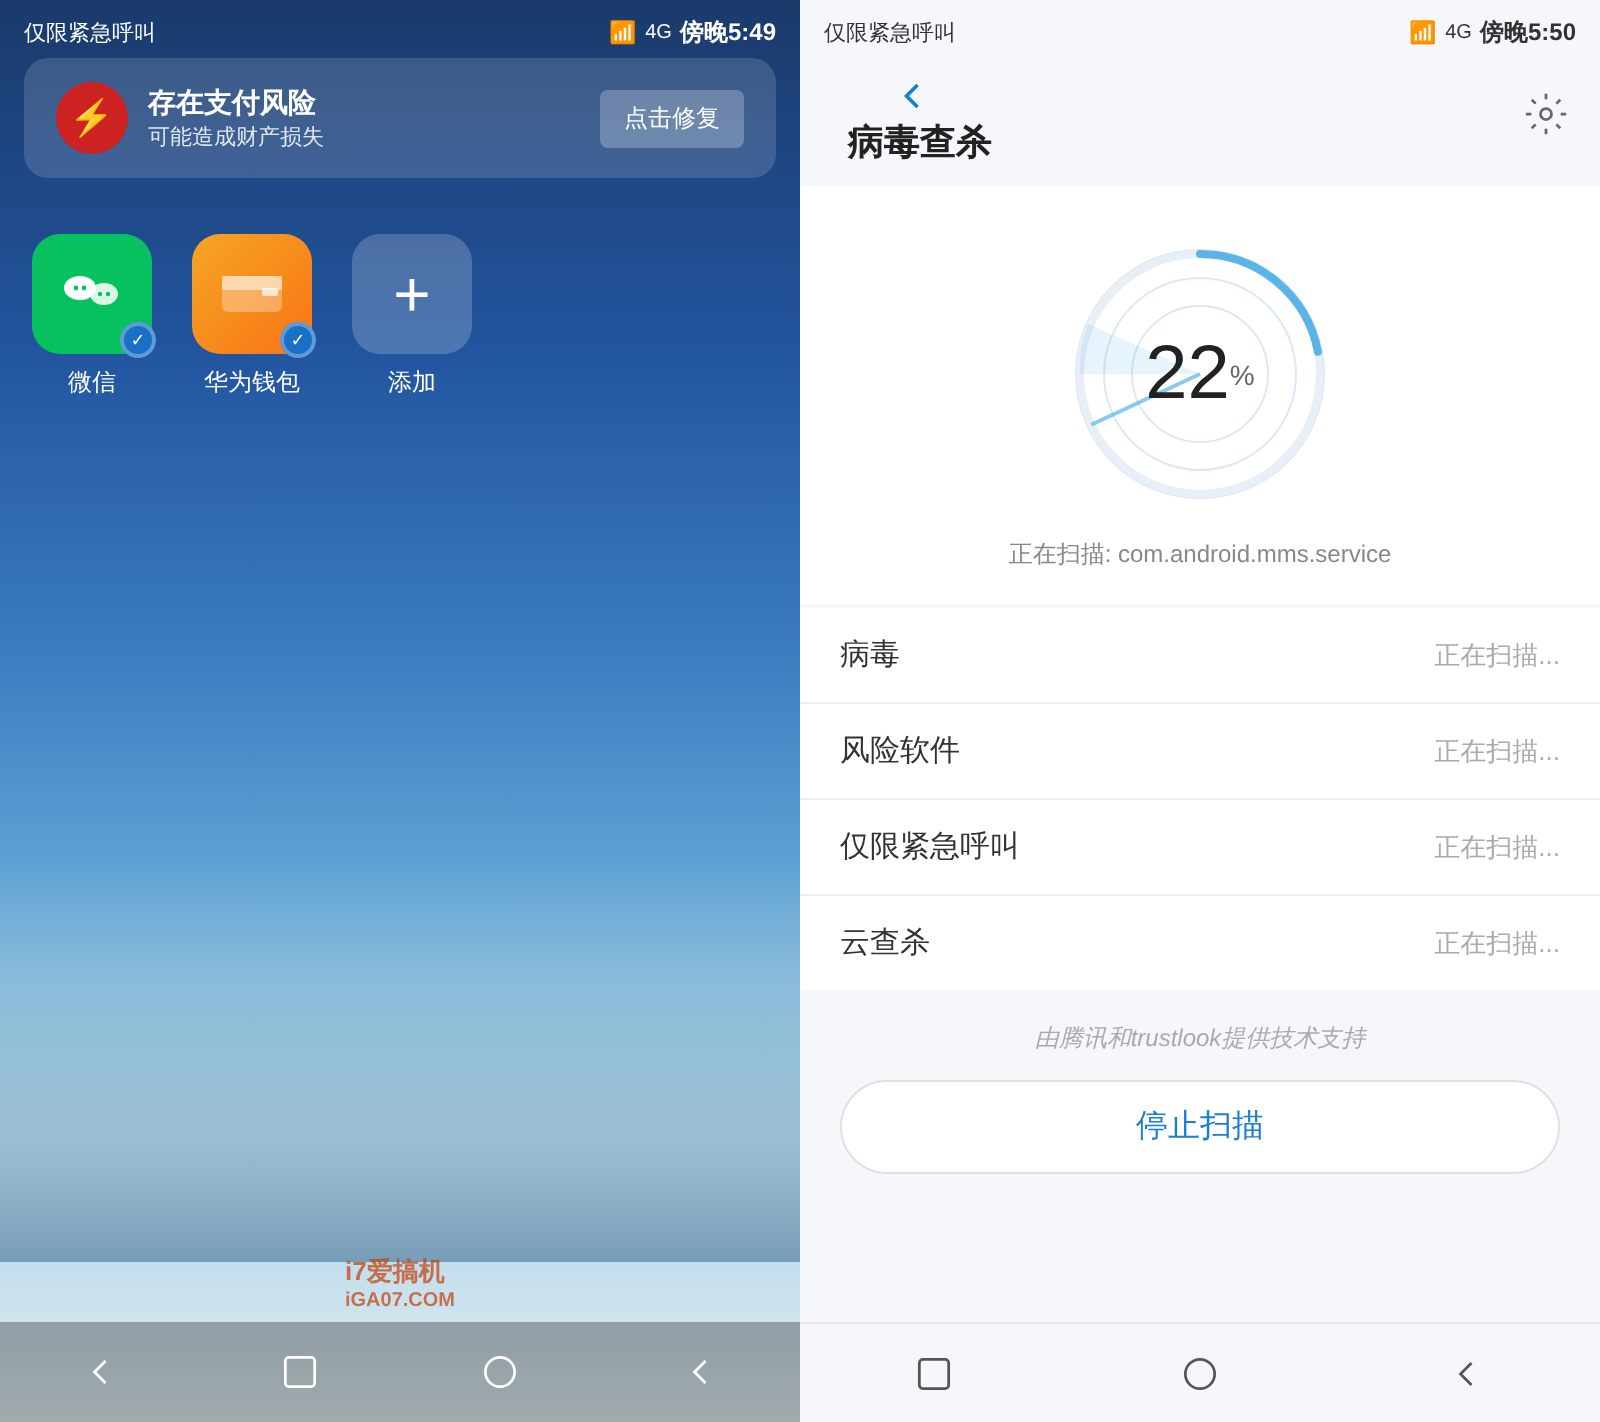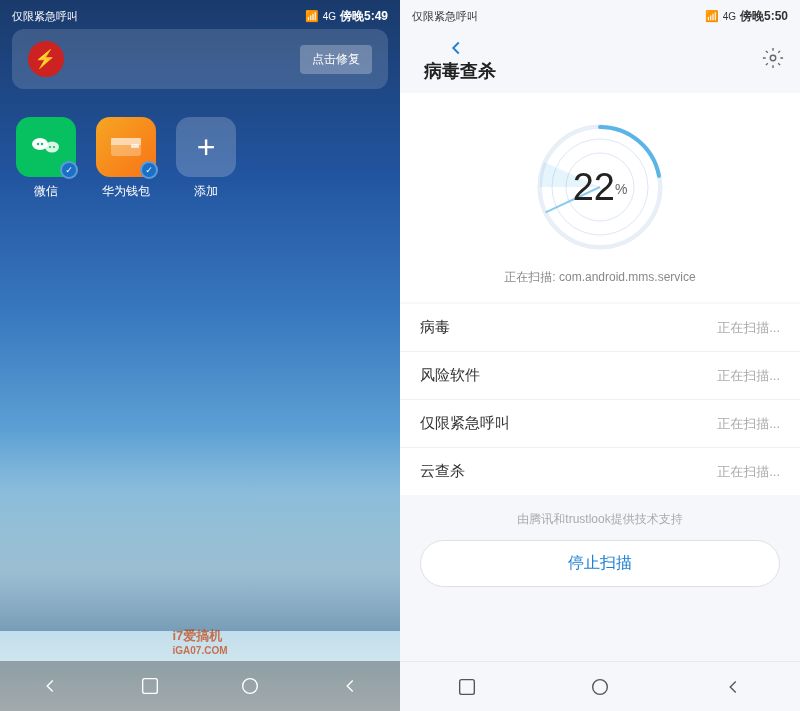--- a/index.html
+++ b/index.html
@@ -263,20 +263,21 @@
     }
     .scan-item:last-child { border-bottom: none; }
     .scan-item-label { font-size: 15px; color: #333; }
     .scan-item-status { font-size: 13px; color: #aaa; }
 
     .support-text {
       text-align: center;
       color: #aaa;
       font-size: 12px;
       padding: 16px 20px 12px;
+      font-style: italic;
     }
 
     .stop-btn-container {
       padding: 0 20px 20px;
     }
     .stop-btn {
       width: 100%;
       padding: 12px;
       background: white;
       border: 1px solid #e0e0e0;
@@ -319,20 +320,24 @@
       <span class="time">傍晚5:49</span>
     </div>
   </div>
 
 
   <div class="left-content">
 
     <div class="warning-card">
       <div class="warning-left">
         <div class="warning-icon">⚡</div>
+        <div class="warning-text">
+          <div class="main">存在支付风险</div>
+          <div class="sub">可能造成财产损失</div>
+        </div>
       </div>
       <button class="fix-btn">点击修复</button>
     </div>
 
     <div class="app-grid">
 
       <div class="app-item">
         <div class="app-icon-wrapper">
           <div class="app-icon wechat-icon">
             <svg width="36" height="36" viewBox="0 0 36 36" fill="white">

